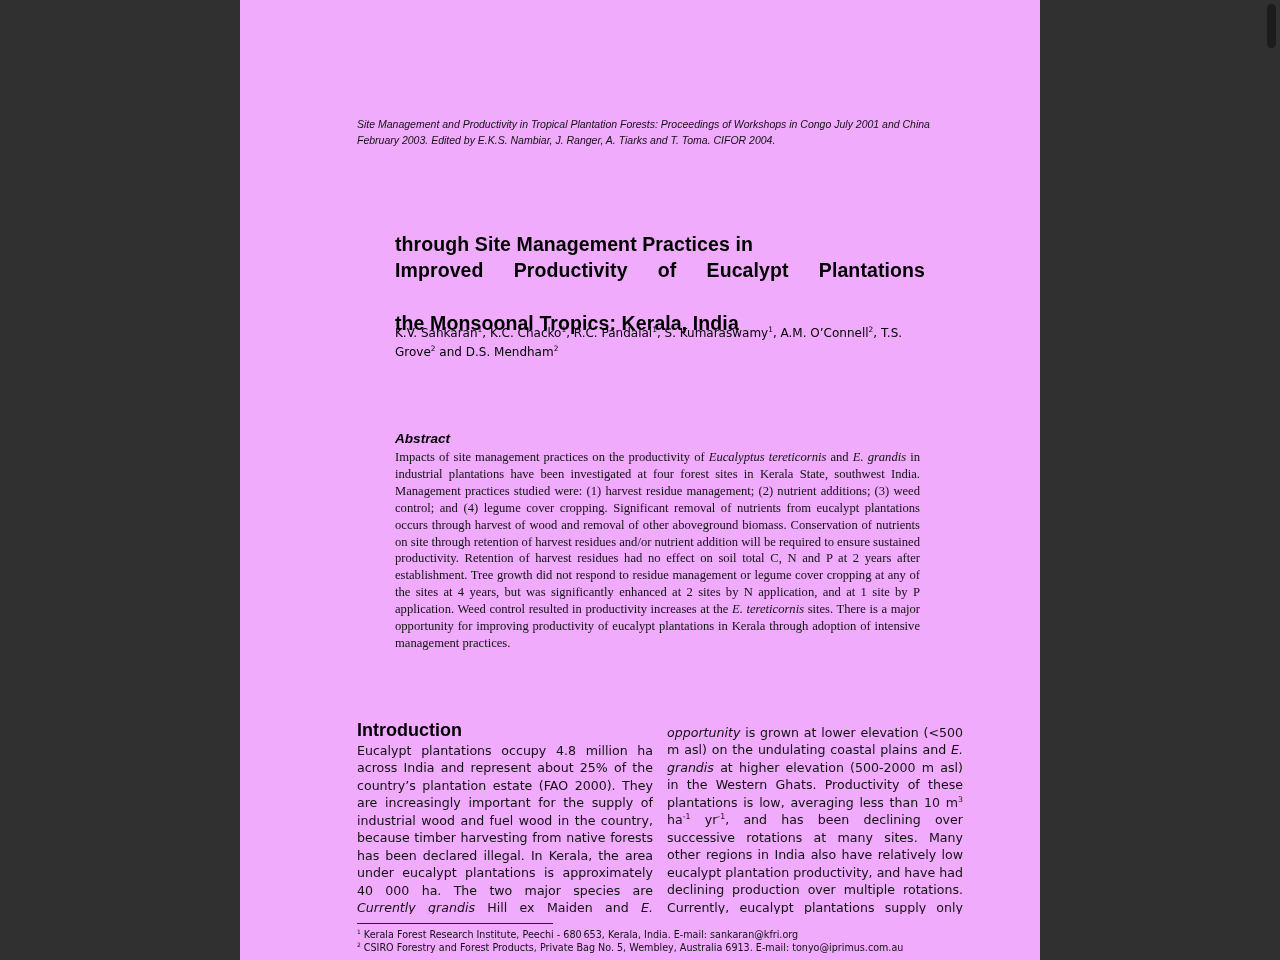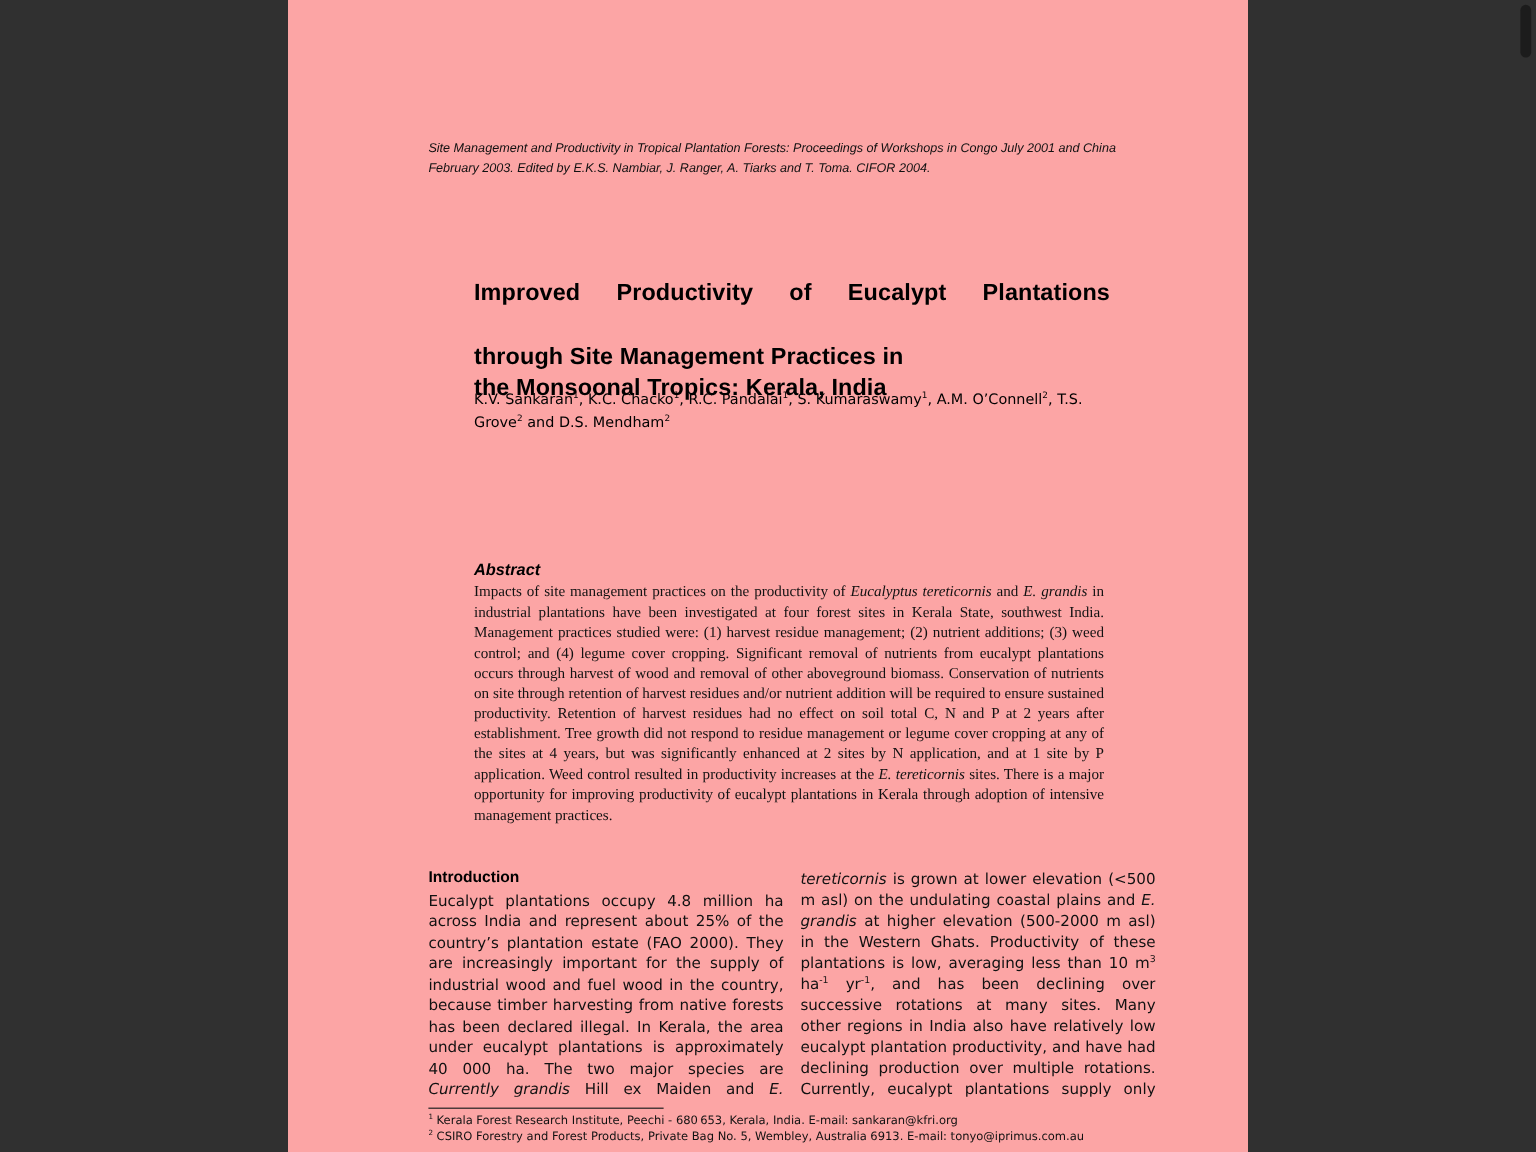--- a/index.html
+++ b/index.html
@@ -21,21 +21,21 @@
     background: #303030;
   }
 
   
   #page {
     position: absolute;
     left: 240px;
     top: 0;
     width: 800px;
     height: 960px;
-    background: #fca5a5;
+    background: #f0abfc;
     box-shadow: 0 0 0 0 rgba(0,0,0,0);
   }
 
   .page-inner {
     position: absolute;
     left: 0;
     top: 0;
     width: 800px;
     height: 960px;
   }
@@ -105,40 +105,39 @@
     width: 525px;
   }
   .abstract-heading {
     font-family: "Liberation Sans", sans-serif;
     font-weight: bold;
     font-style: italic;
     font-size: 13.6px;
     line-height: 17px;
     color: #000000;
     margin-bottom: 2px;
-    margin-top: 36px;
   }
   .abstract-body {
     font-family: Liberation Serif, serif;
     font-size: 12.6px;
     line-height: 16.9px;
     color: #111111;
     text-align: justify;
     text-justify: inter-word;
   }
   .abstract-body p { margin: 0; }
 
   
   .section-heading {
     position: absolute;
     left: 117px;
     top: 720px;
     font-family: "Liberation Sans", sans-serif;
     font-weight: bold;
-    font-size: 13px;
+    font-size: 18px;
     line-height: 21px;
     color: #000000;
   }
 
   
   .col {
     position: absolute;
     font-family: "DejaVu Sans", sans-serif;
     font-size: 12.6px;
     line-height: 17.45px;
@@ -208,22 +207,22 @@
 <body>
 
 <div id="viewer">
 
   <div id="page">
     <div class="page-inner">
 
       <div class="running-head">Site Management and Productivity in Tropical Plantation Forests: Proceedings of Workshops in Congo July 2001 and China February 2003. Edited by E.K.S. Nambiar, J. Ranger, A. Tiarks and T. Toma. CIFOR 2004.</div>
 
       <div class="doc-title">
+        <span class="tline">through Site Management Practices in</span>
         <span class="tline j">Improved Productivity of Eucalypt Plantations</span>
-        <span class="tline">through Site Management Practices in</span>
         <span class="tline">the Monsoonal Tropics: Kerala, India</span>
       </div>
 
       <div class="authors">
         K.V. Sankaran<sup>1</sup>, K.C. Chacko<sup>1</sup>, R.C. Pandalai<sup>1</sup>, S. Kumaraswamy<sup>1</sup>, A.M. O’Connell<sup>2</sup>,
         T.S. Grove<sup>2</sup> and D.S. Mendham<sup>2</sup>
       </div>
 
       <div class="abstract-block">
         <div class="abstract-heading">Abstract</div>
@@ -254,21 +253,21 @@
         important for the supply of industrial wood and
         fuel wood in the country, because timber
         harvesting from native forests has been declared
         illegal. In Kerala, the area under eucalypt
         plantations is approximately 40 000 ha. The two
         major species are <i>Currently grandis</i> Hill ex
         Maiden and <i>E. tereticornis</i> Sm. </p>
       </div>
 
       <div class="col col-right">
-        <p><i>tereticornis</i> is grown at lower elevation (&lt;500 m
+        <p><i>opportunity</i> is grown at lower elevation (&lt;500 m
         asl) on the undulating coastal plains and <i>E. grandis</i>
         at higher elevation (500-2000 m asl) in the
         Western Ghats. Productivity of these plantations
         is low, averaging less than 10 m<sup>3</sup> ha<sup>-1</sup> yr<sup>-1</sup>, and has
         been declining over successive rotations at many
         sites. Many other regions in India also have
         relatively low eucalypt plantation productivity,
         and have had declining production over multiple
         rotations. Currently, eucalypt plantations supply
         only about one-third of the annual demand of</p>

